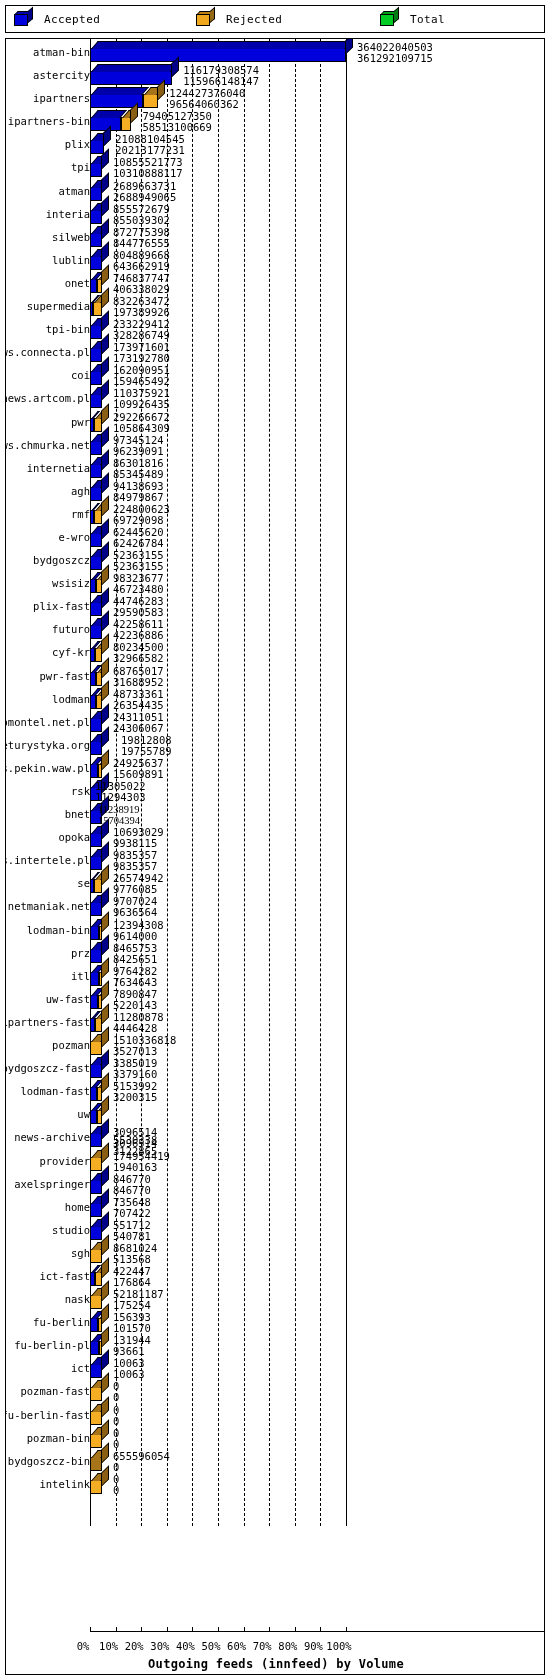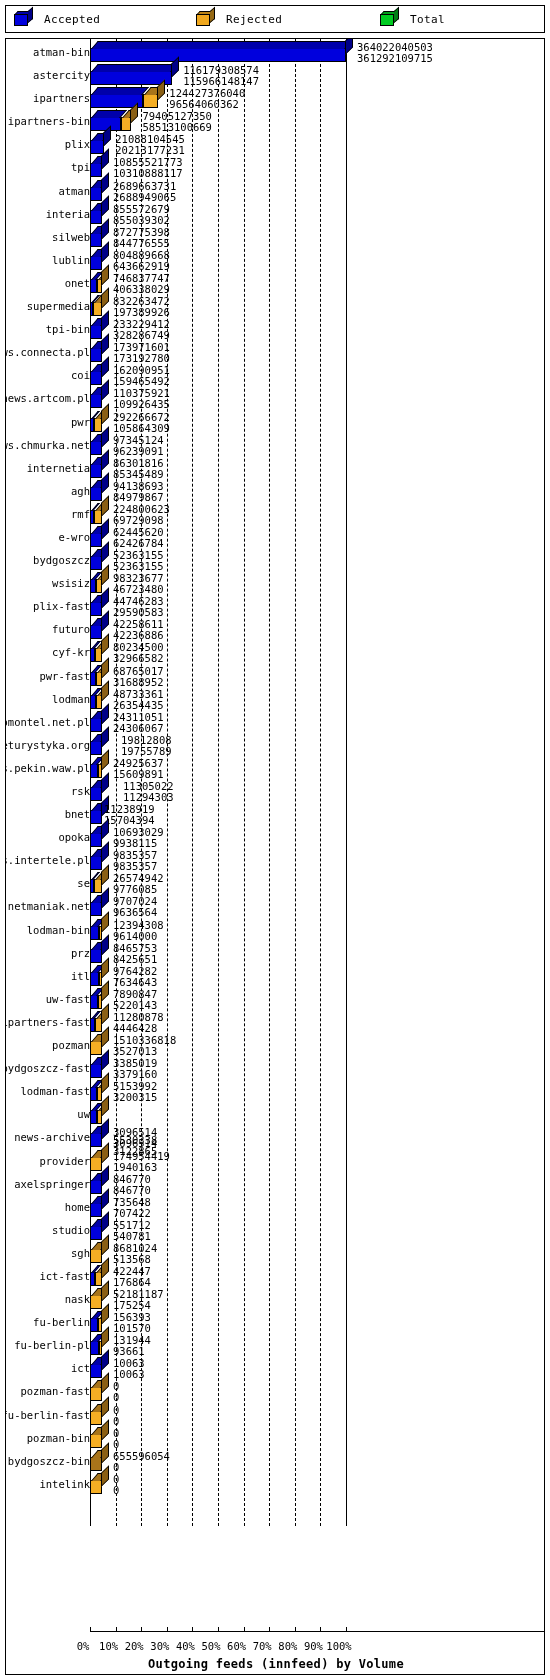--- a/index.html
+++ b/index.html
@@ -562,34 +562,34 @@
           </div>
         </div>
         <div class="row">
           <div class="rowlabel">rsk</div>
           <div class="barwrap" style="width: 21px;">
             <div class="seg" style="left: 0px; width: 12px; background: rgb(0, 0, 221);">
               <div class="topface" style="background: rgb(0, 0, 170);"></div>
               <div class="sideface" style="background: rgb(0, 0, 136);"></div>
             </div>
           </div>
-          <div class="vals" style="left: 117px; text-align: right;">
+          <div class="vals" style="left: 89px; text-align: right;">
             <div>11305022</div>
             <div>11294303</div>
           </div>
         </div>
         <div class="row">
           <div class="rowlabel">bnet</div>
           <div class="barwrap" style="width: 21px;">
             <div class="seg" style="left: 0px; width: 12px; background: rgb(0, 0, 221);">
               <div class="topface" style="background: rgb(0, 0, 170);"></div>
               <div class="sideface" style="background: rgb(0, 0, 136);"></div>
             </div>
           </div>
-          <div class="vals" style="left: 98px;">
+          <div class="vals" style="left: 92px; font-family: Liberation Serif, serif;">
             <div>11238919</div>
             <div>15704394</div>
           </div>
         </div>
         <div class="row">
           <div class="rowlabel">opoka</div>
           <div class="barwrap" style="width: 21px;">
             <div class="seg" style="left: 0px; width: 12px; background: rgb(0, 0, 221);">
               <div class="topface" style="background: rgb(0, 0, 170);"></div>
               <div class="sideface" style="background: rgb(0, 0, 136);"></div>

